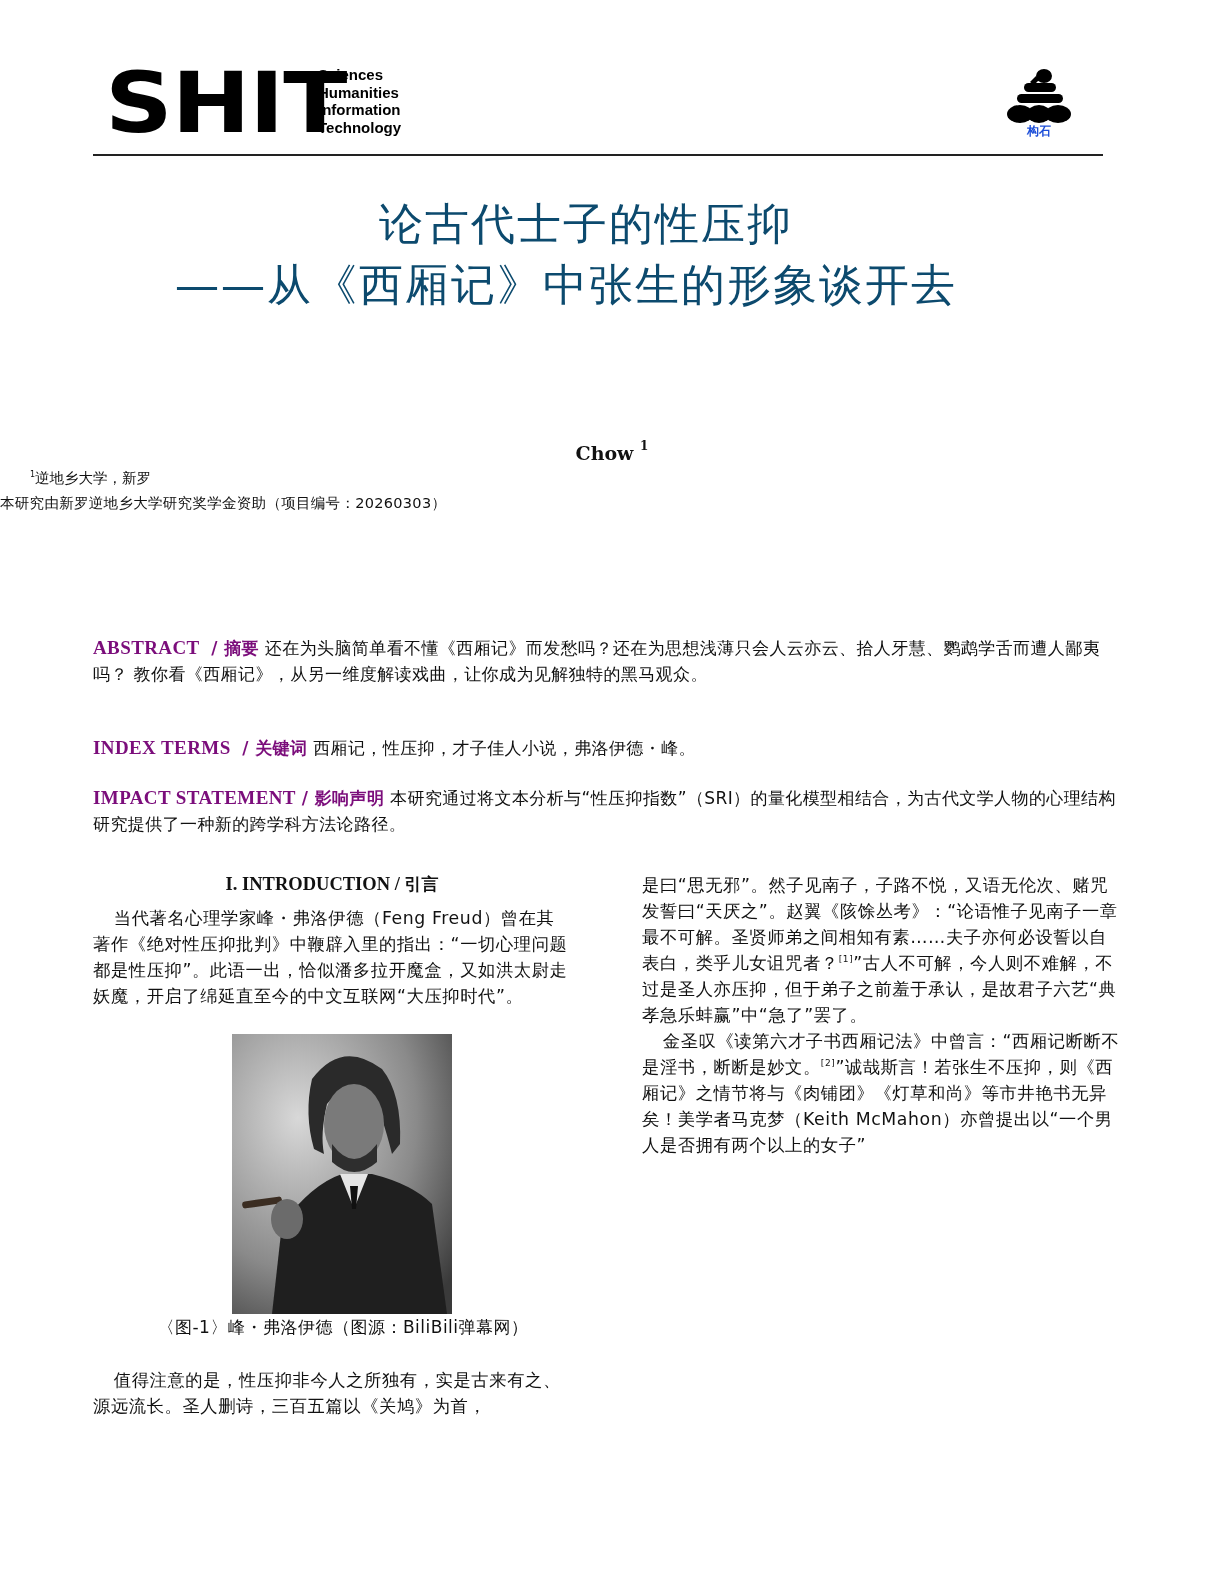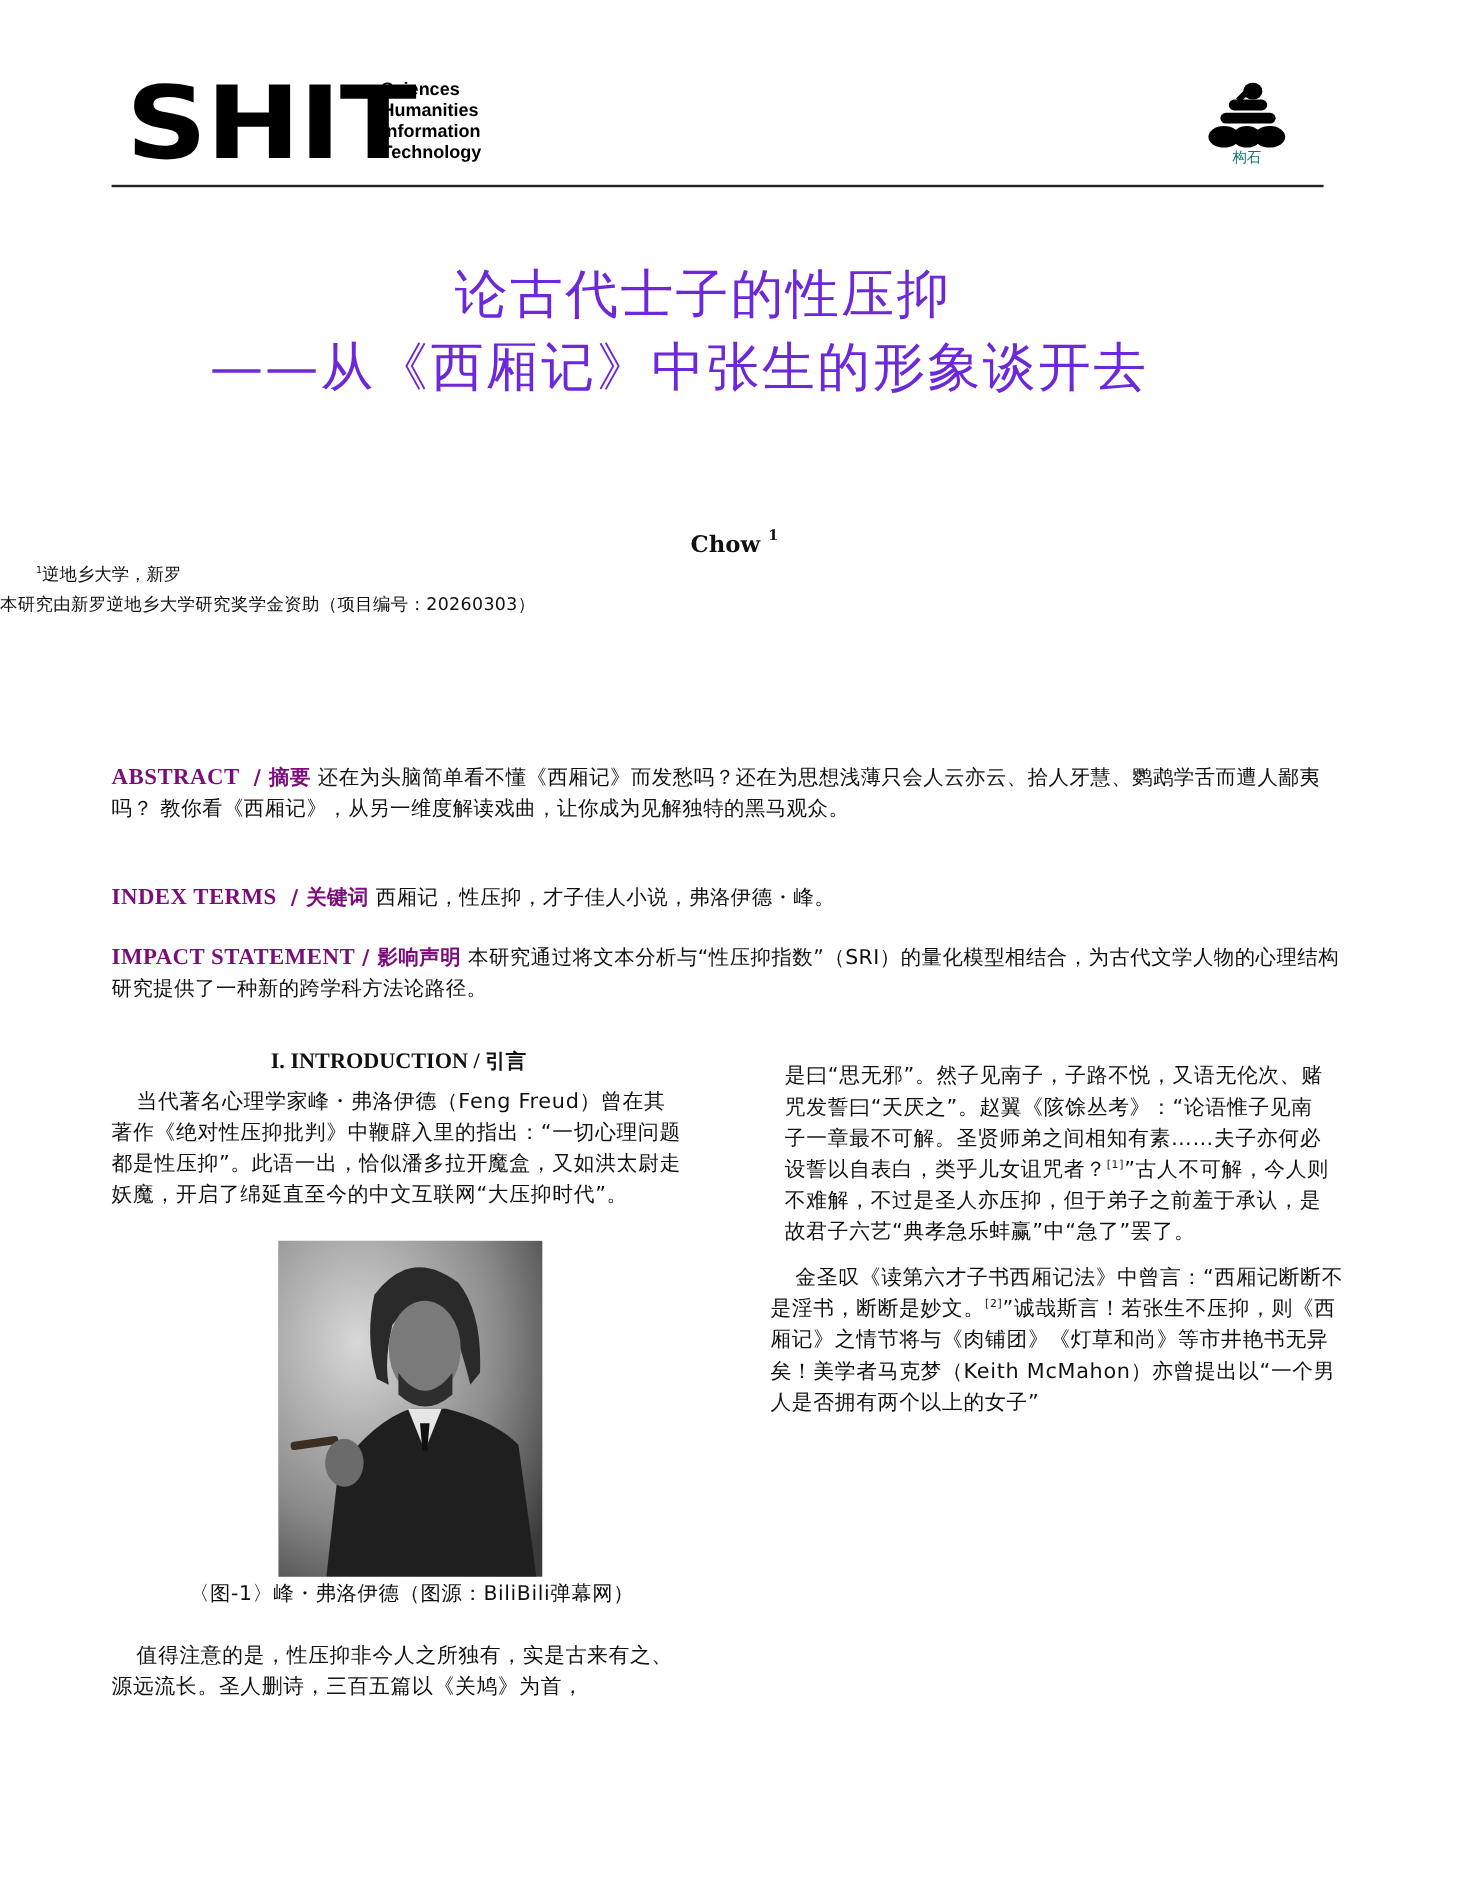--- a/index.html
+++ b/index.html
@@ -4,24 +4,24 @@
 <style>
   html, body { margin: 0; padding: 0; background: #ffffff; }
   body { width: 1224px; height: 1584px; position: relative; overflow: hidden; color: #111; font-family: "DejaVu Sans", sans-serif; }
 
   .header { position: absolute; left: 93px; top: 62px; width: 1010px; height: 96px; }
   .logo-main { position: absolute; left: 12px; top: 0; font-family: "DejaVu Sans", sans-serif; font-weight: 900; font-size: 84px; line-height: 82px; letter-spacing: -1px; color: #000; transform: scaleX(1.12); transform-origin: left center; }
   .logo-sub { position: absolute; left: 225px; top: 4px; font-family: "Liberation Sans", sans-serif; font-weight: bold; font-size: 15px; line-height: 17.5px; color: #000; }
   .logo-sub div { white-space: nowrap; }
   .goushi { position: absolute; right: 28px; top: 6px; width: 72px; height: 80px; text-align: center; }
   .goushi svg { display: block; margin: 0 auto; }
-  .goushi-label { font-size: 12px; font-weight: normal; line-height: 14px; color: #0f766e; margin-top: 0px; }
+  .goushi-label { font-size: 12px; font-weight: bold; line-height: 14px; color: #1d4ed8; margin-top: 0px; }
   .header-rule { position: absolute; left: 93px; top: 154px; width: 1010px; height: 2px; background: #222; }
 
-  .title { position: absolute; left: 0; width: 1172px; text-align: center; color: #6d28d9; font-family: "DejaVu Serif", serif; font-size: 44px; line-height: 54px; letter-spacing: 2px; margin-top: 22px; }
+  .title { position: absolute; left: 0; width: 1172px; text-align: center; color: #0c4a6e; font-family: "DejaVu Serif", serif; font-size: 44px; line-height: 54px; letter-spacing: 2px; }
   .title.l1 { top: 197px; }
   .title.l2 { top: 258px; left: -20px; }
 
   .author { position: absolute; left: 0; width: 1224px; top: 442px; text-align: center; font-family: "DejaVu Serif", serif; font-weight: bold; font-size: 19px; }
   .author sup { font-size: 12px; position: relative; top: -3px; }
   .affil { position: absolute; left: 0; width: 1224px; top: 469px; font-size: 14.5px; padding-left: 30px; }
   .affil sup { font-size: 8px; }
   .fund { position: absolute; left: 0; width: 1224px; top: 494px; text-align: left; font-size: 14.5px; letter-spacing: 0.3px; }
 
   .meta { position: absolute; left: 93px; width: 1030px; font-size: 17px; line-height: 26px; letter-spacing: 0.4px; }
@@ -30,21 +30,21 @@
   .meta.abstract { top: 635px; }
   .meta.index { top: 735px; }
   .meta.impact { top: 785px; }
 
   .col { position: absolute; width: 478px; font-size: 17.3px; line-height: 26px; letter-spacing: 0.6px; }
   .col.right { left: 642px; top: 872px; }
   .sec-head { position: absolute; left: 93px; top: 873px; width: 478px; text-align: center; font-family: "Liberation Serif", serif; font-weight: bold; font-size: 18.5px; }
   .sec-head .cn { font-family: "DejaVu Sans", sans-serif; font-weight: bold; font-size: 17px; }
   .p-indent { text-indent: 1.2em; margin: 0; }
   .p-indent2 { text-indent: 2.4em; margin: 0; }
-  .p-none { margin: 12px; }
+  .p-none { margin: 0; }
   .ref { font-size: 9px; vertical-align: super; line-height: 0; }
 
   .intro-p1 { position: absolute; left: 93px; top: 905px; width: 478px; }
   .figure { position: absolute; left: 232px; top: 1034px; width: 220px; height: 280px; background: #888; overflow: hidden; }
   .caption { position: absolute; left: 93px; top: 1316px; width: 500px; text-align: center; font-size: 17px; letter-spacing: 0.5px; }
   .intro-p2 { position: absolute; left: 93px; top: 1367px; width: 478px; }
 </style>
 </head>
 <body>
 

